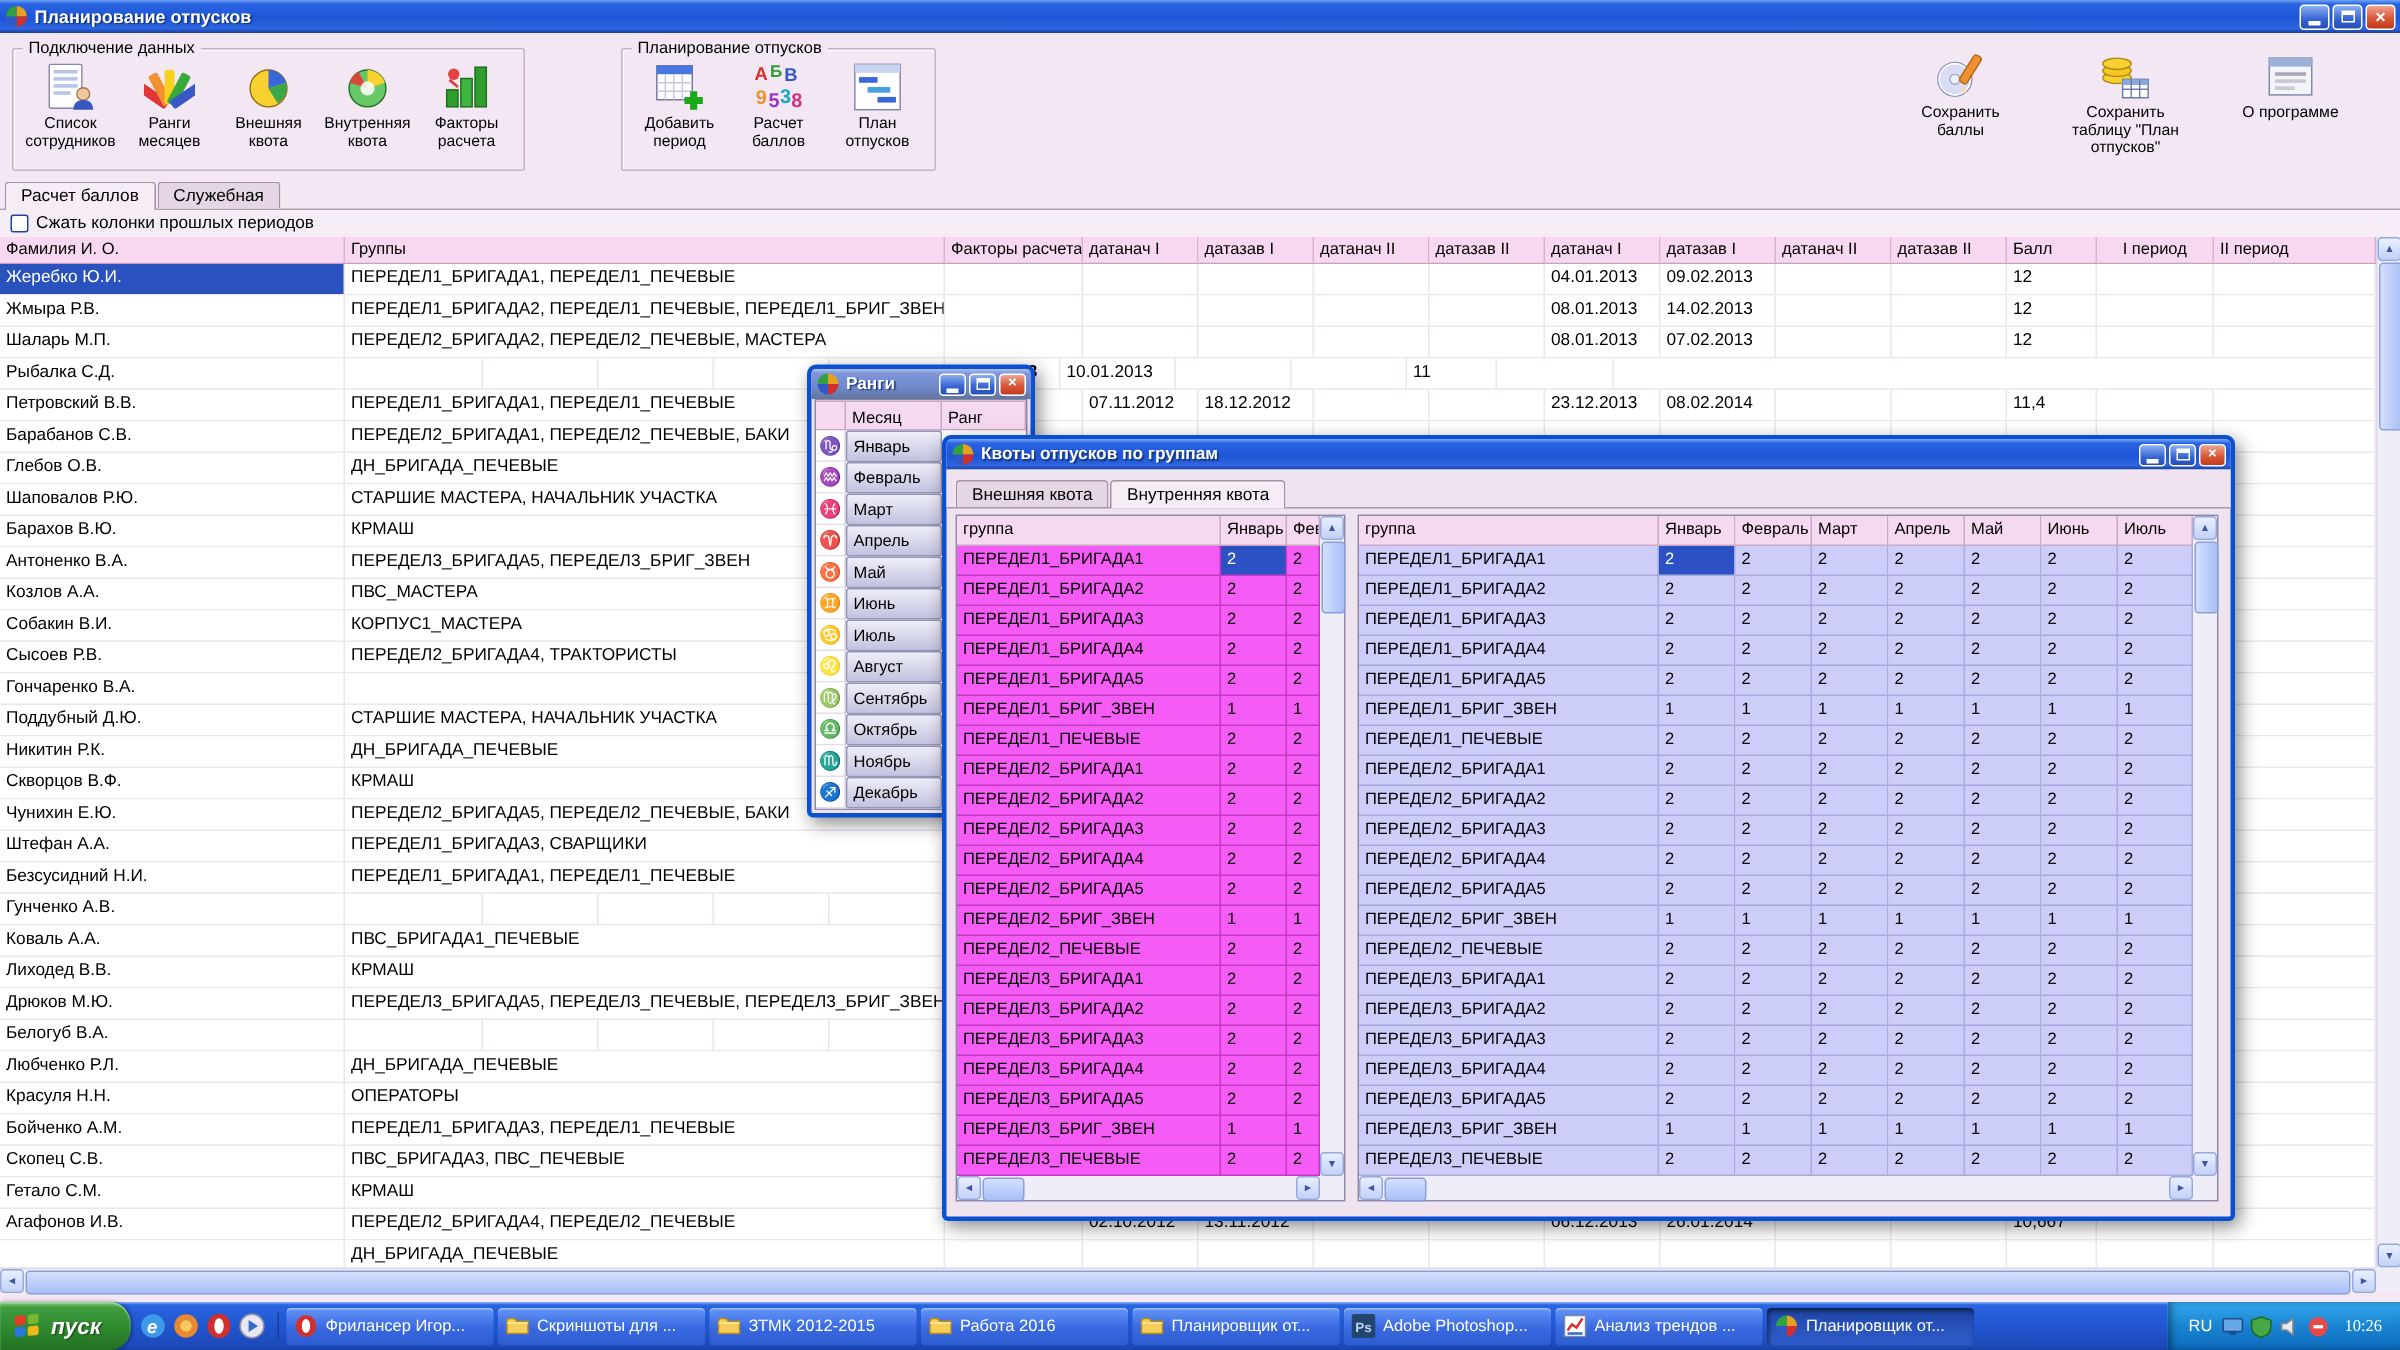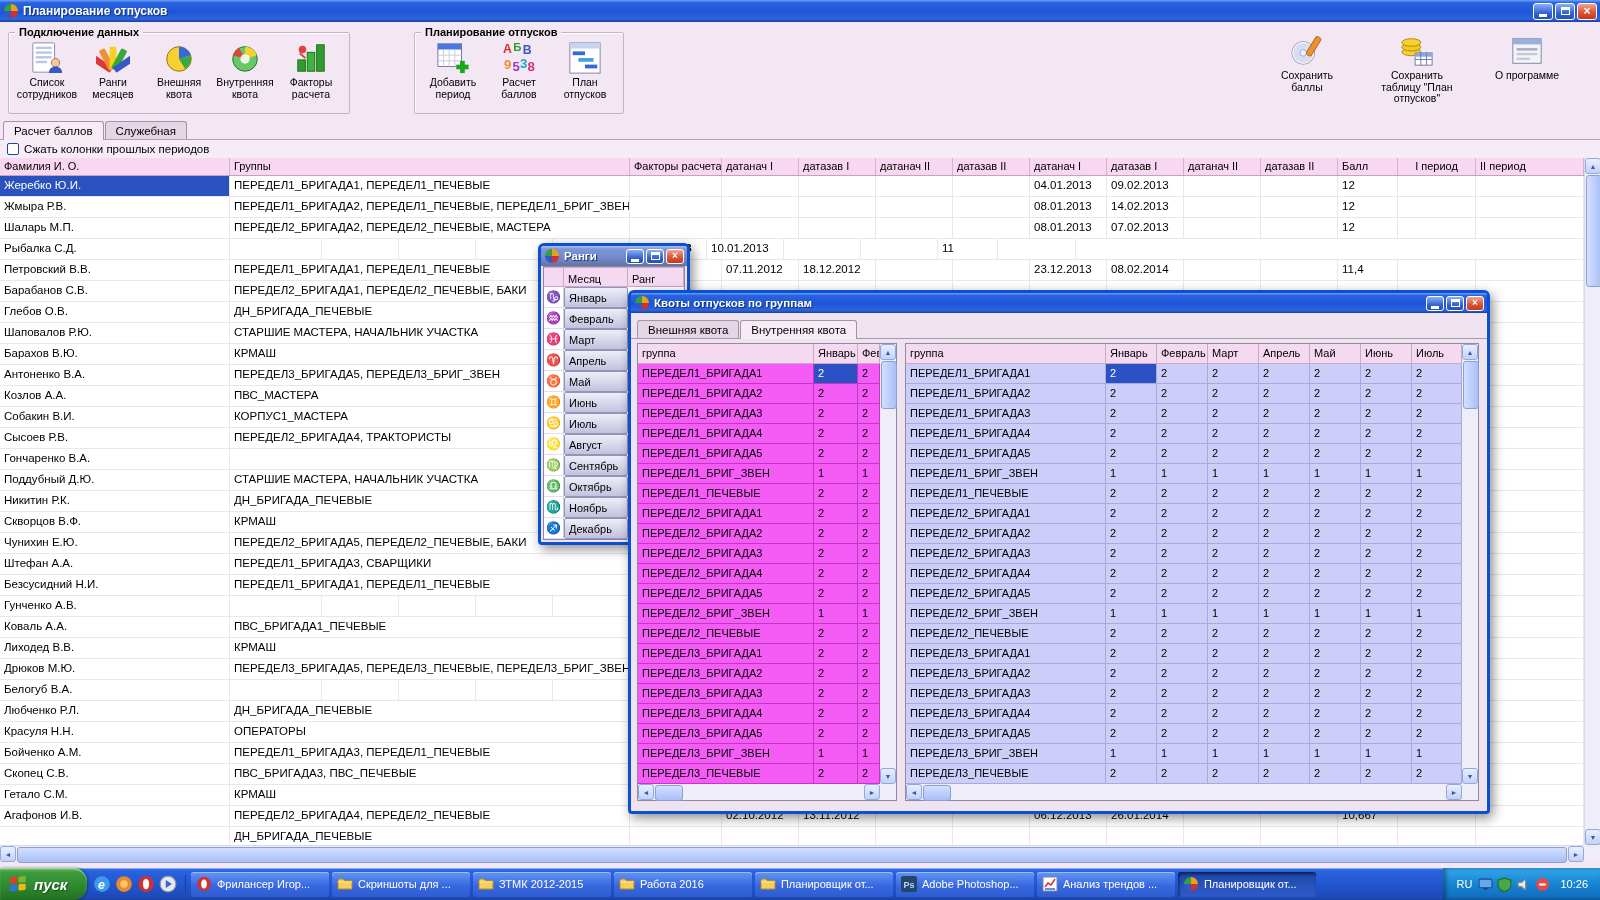--- a/index.html
+++ b/index.html
@@ -21,21 +21,21 @@
   .g-min{width:8px;height:3px;background:#fff;margin-top:8px;}
   .g-max{width:9px;height:8px;border:1px solid #fff;border-top:3px solid #fff;box-sizing:border-box;}
   
   .appwin{position:absolute;left:0;top:0;right:0;bottom:32px;background:#F2E7F2;}
   .titlebar.app{position:absolute;top:0;left:0;right:0;height:22px;}
   
   .toolbar{position:absolute;top:22px;left:0;right:0;height:96px;background:#F2E7F2;display:flex;align-items:flex-start;}
   .groupbox{position:relative;margin:10px 0 0 8px;border:1px solid #C9B2C9;border-radius:2px;
     box-shadow:inset 1px 1px 0 #FFF;padding:8px 6px 2px;height:82px;box-sizing:border-box;}
   .groupbox.g2{margin-left:64px;}
-  .legend{position:absolute;top:-7px;left:6px;font-size:11px;font-weight:bold;background:#F2E7F2;padding:0 4px;text-align:right;}
+  .legend{position:absolute;top:-7px;left:6px;font-size:11px;font-weight:normal;background:#F2E7F2;padding:0 4px;text-align:right;}
   .gbtns{display:flex;gap:2px;}
   .tbtn{width:64px;display:flex;flex-direction:column;align-items:center;cursor:default;}
   .tbtn .icn{width:34px;height:34px;display:block;}
   .tbtn .icn svg{width:100%;height:100%;}
   .tlabel{font-size:10.5px;line-height:11.5px;text-align:center;margin-top:2px;}
   .tbright{margin-left:auto;display:flex;gap:24px;margin-right:30px;margin-top:12px;}
   .tbright .tbtn{width:86px;}
   
   .tabstrip{position:absolute;top:118px;left:0;right:0;height:22px;background:#F2E7F2;display:flex;
     align-items:flex-end;padding-left:3px;border-bottom:1px solid #B4A2B4;box-sizing:border-box;}
@@ -118,21 +118,21 @@
     padding:0 5px;box-sizing:border-box;color:#fff;font-size:11px;white-space:nowrap;overflow:hidden;
     background:linear-gradient(180deg,#6495F6,#3868E0 55%,#2E5CD0);box-shadow:inset 0 1px 0 #9CBCF8;}
   .taskbtn.active{background:linear-gradient(180deg,#1D44A4,#2A54BE 60%,#2E5AC8);box-shadow:inset 1px 2px 3px rgba(0,0,0,.55);}
   .taskbtn .ti{width:16px;height:16px;flex:0 0 16px;}
   .taskbtn .ti svg{width:100%;height:100%;}
   .tray{height:32px;display:flex;align-items:center;gap:6px;padding:0 12px 0 14px;color:#fff;font-size:11px;
     background:linear-gradient(180deg,#35A8EC 0%,#1884D2 50%,#0F6ABC 100%);box-shadow:inset 3px 0 4px rgba(0,0,0,.35);}
   .trayicons{display:flex;align-items:center;gap:4px;}
   .tico{width:15px;height:15px;}
   .tico svg{width:100%;height:100%;}
-  .clock{margin-left:4px;}
+  .clock{margin-left:4px;font-family:Liberation Serif, serif;}
 </style>
 </head>
 <body>
 
 <div id="screen">
 
   <div class="appwin">
     <div class="titlebar app">
       <span class="wicon" id="appicon"><svg viewBox="0 0 16 16">
             <path d="M8 8V1a7 7 0 0 1 7 7z" fill="#E8A020"></path>

